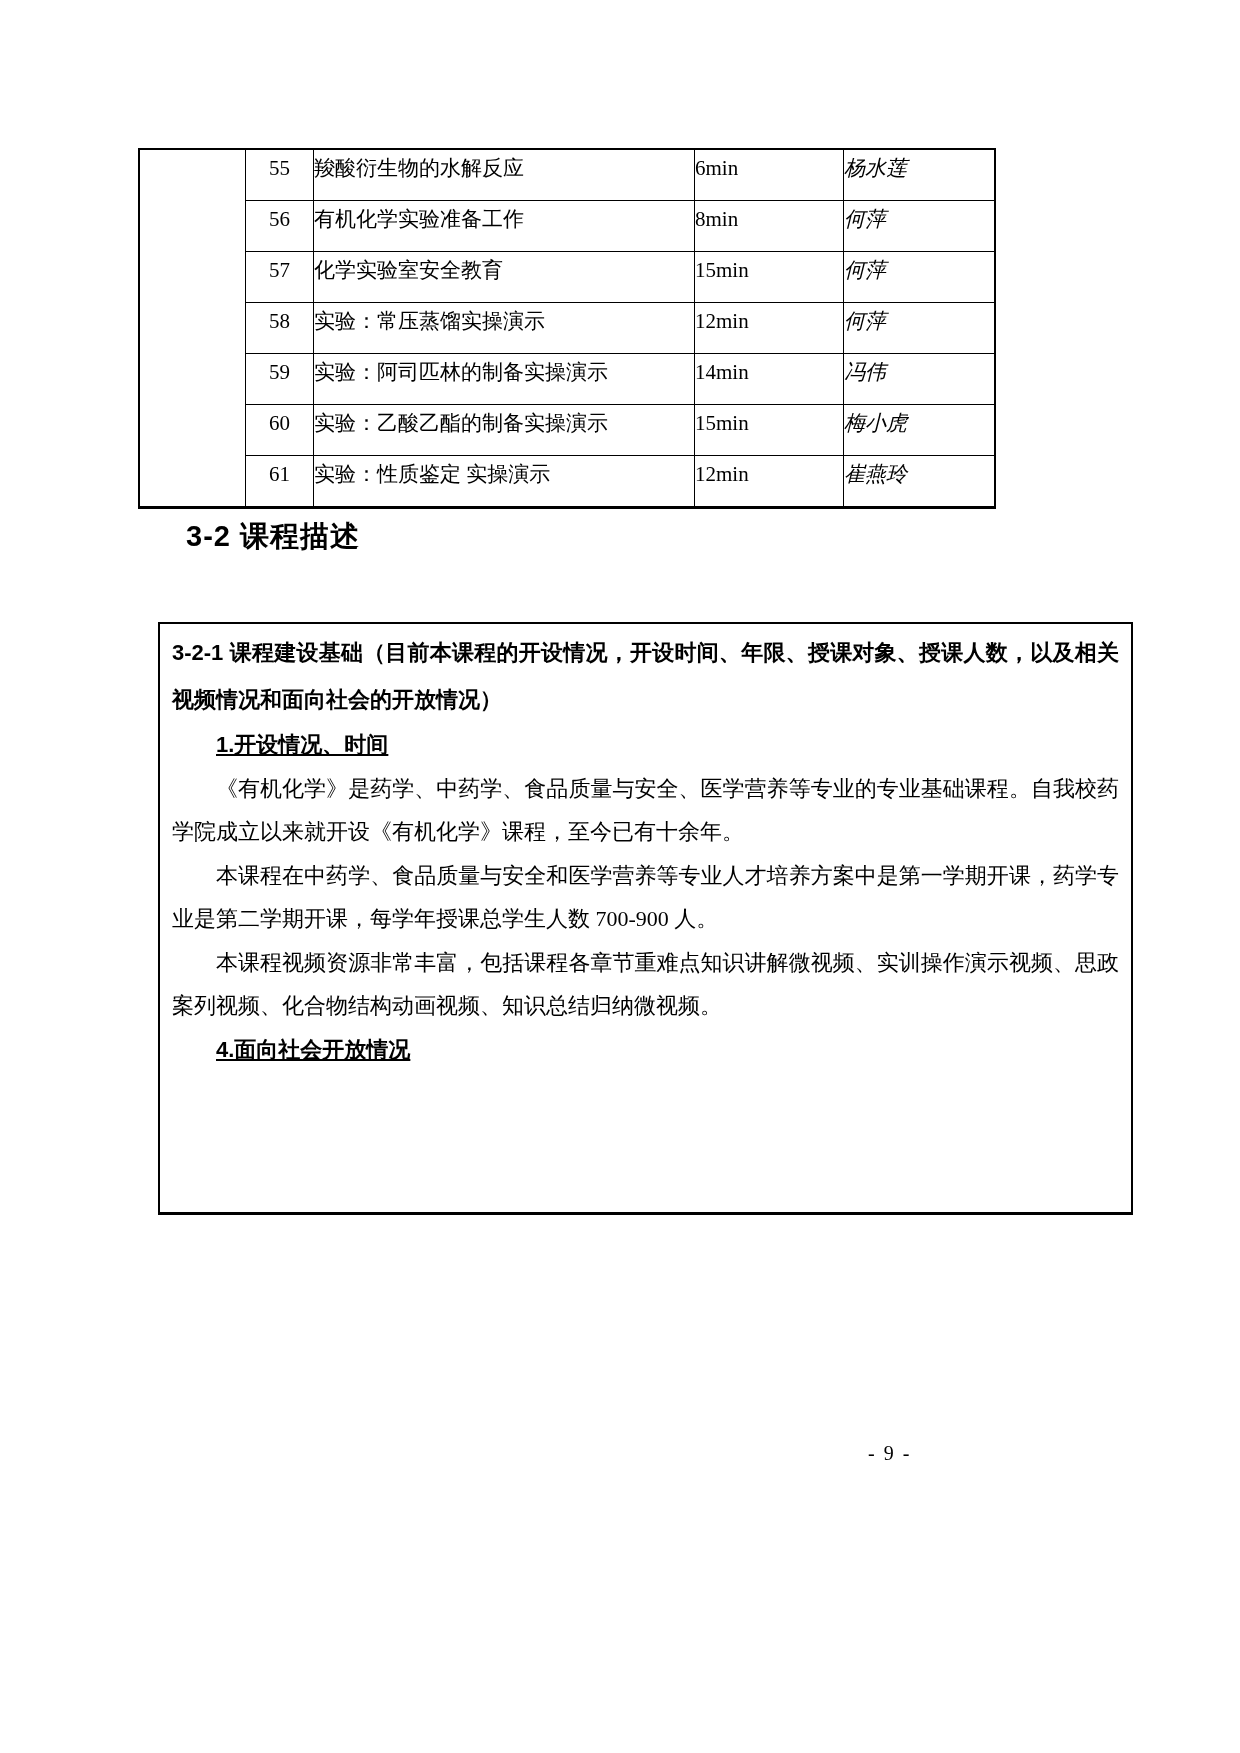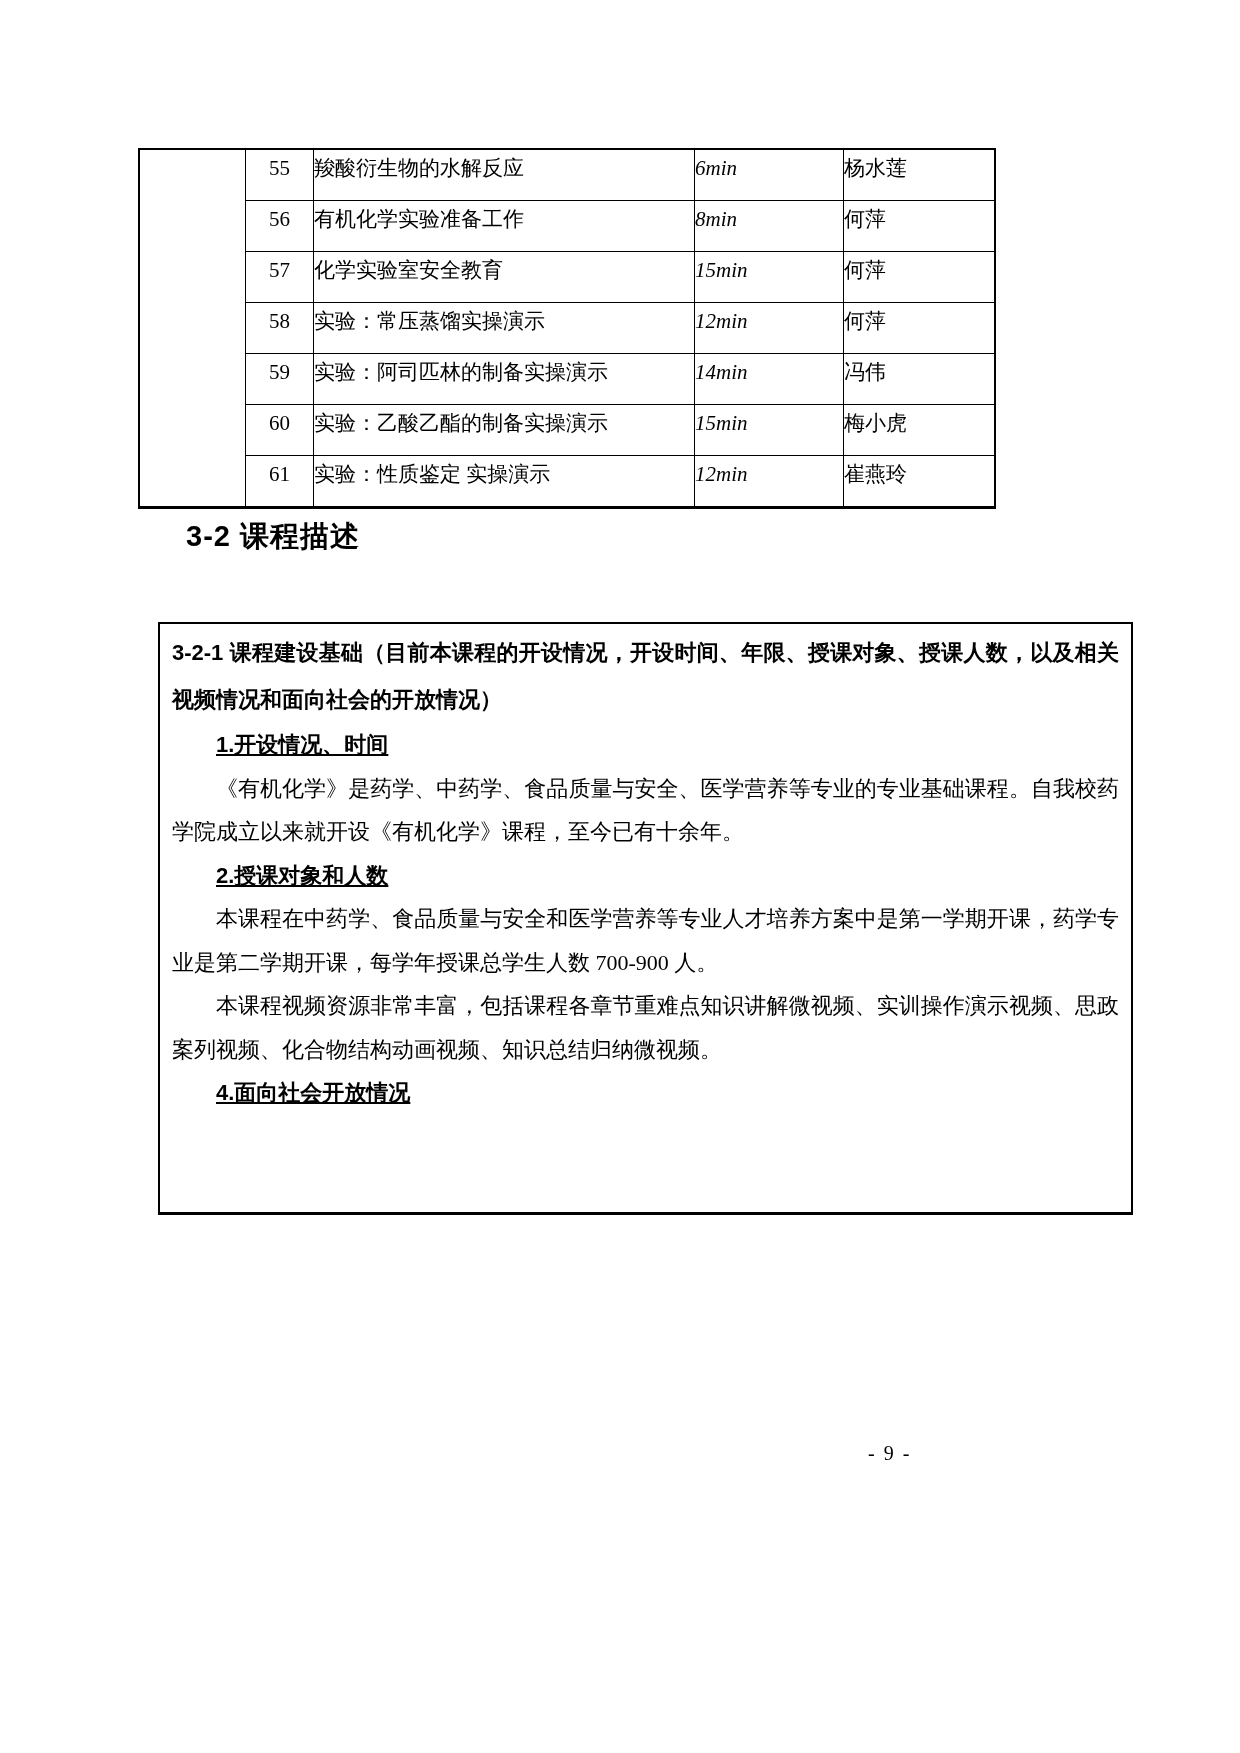--- a/index.html
+++ b/index.html
@@ -26,22 +26,22 @@
     padding: 5px 0 0 0;
     font-size: 21px;
     line-height: 26px;
     height: 45px;
     overflow: hidden;
     white-space: nowrap;
   }
   td.c0 { width: 105px; }
   td.c1 { width: 67px; text-align: center; }
   td.c2 { width: 380px; padding-left: 9px; }
-  td.c3 { width: 148px; padding-left: 9px; font-style: italic; }
-  td.c4 { width: 150px; padding-left: 9px; }
+  td.c3 { width: 148px; padding-left: 9px; }
+  td.c4 { width: 150px; padding-left: 9px; font-style: italic; }
 
   
   .sec-title {
     position: absolute; left: 170px; top: 500px;
     margin: 16px;
     font-family: "Liberation Sans", "DejaVu Sans", sans-serif;
     font-weight: bold;
     font-size: 29px;
     line-height: 40px;
     letter-spacing: 1px;
@@ -145,21 +145,20 @@
   </div>
 
   <h2 class="sec-title">3-2 课程描述</h2>
 
   <div class="desc-box">
     <p class="box-title">3-2-1 课程建设基础（目前本课程的开设情况，开设时间、年限、授课对象、授课人数，以及相关视频情况和面向社会的开放情况）</p>
 
     <p class="sub-heading">1.开设情况、时间</p>
     <p class="body-text">《有机化学》是药学、中药学、食品质量与安全、医学营养等专业的专业基础课程。自我校药学院成立以来就开设《有机化学》课程，至今已有十余年。</p>
 
-    <p class="sub-heading">2.授课对象和人数</p>
     <p class="body-text">本课程在中药学、食品质量与安全和医学营养等专业人才培养方案中是第一学期开课，药学专业是第二学期开课，每学年授课总学生人数 700-900 人。</p>
 
     <p class="body-text">本课程视频资源非常丰富，包括课程各章节重难点知识讲解微视频、实训操作演示视频、思政案列视频、化合物结构动画视频、知识总结归纳微视频。</p>
 
     <p class="sub-heading">4.面向社会开放情况</p>
   </div>
 
   <div class="page-number">- 9 -</div>
 
 </div>

